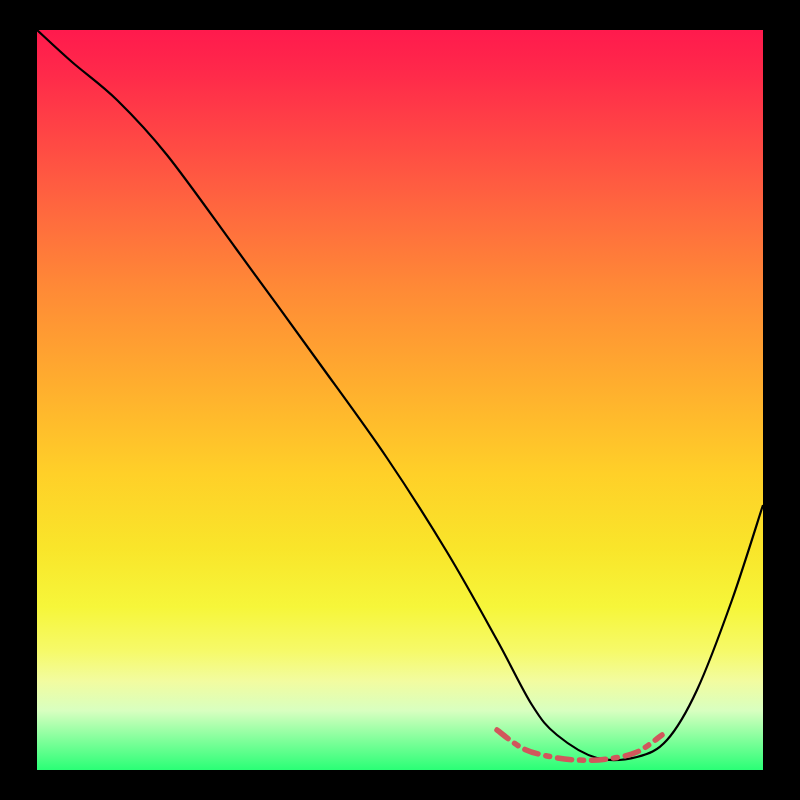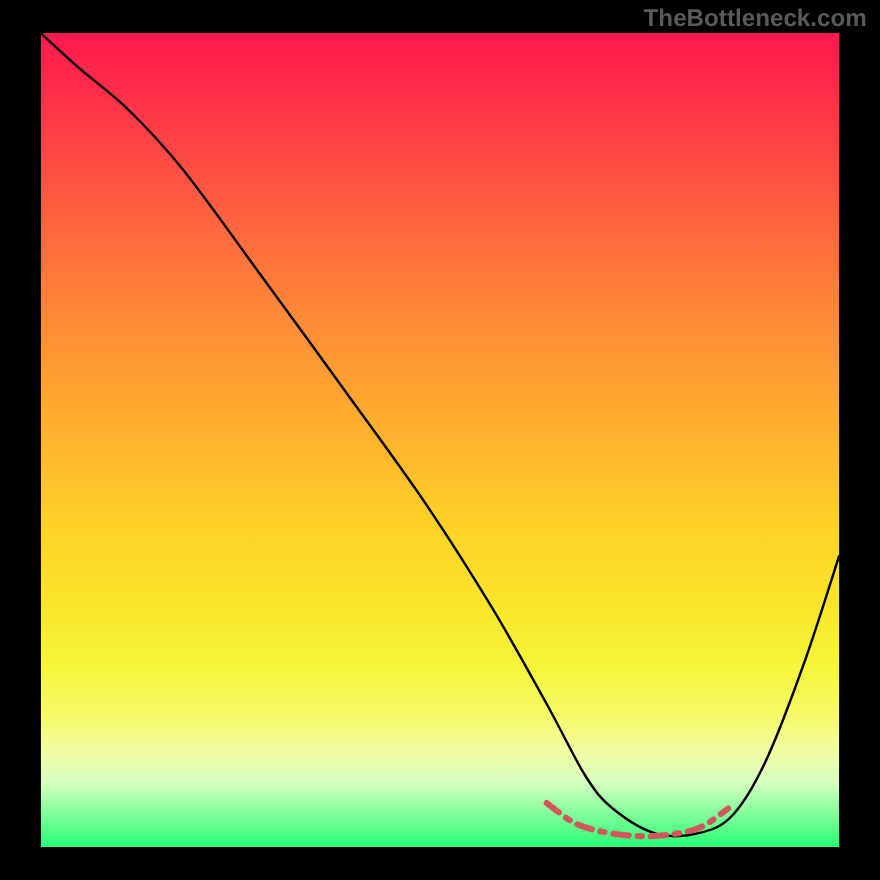--- a/index.html
+++ b/index.html
@@ -64,21 +64,20 @@
     stroke: #d1575c;
     stroke-width: 5.5;
     stroke-dasharray: 14 8 4 8;
     stroke-linecap: round;
   }
 </style>
 </head>
 <body>
 <div class="container">
 
-<div class="watermark">TheBottleneck.com</div>
 
 <div class="plot-area">
   <div class="gradient"></div>
   <svg class="curve" viewBox="0 0 726 740" preserveAspectRatio="none">
     <path id="main-path" class="main-line" d="M 0 0 C 5.833333333333333 5.333333333333333, 21.666666666666664 20.333333333333336, 35 32 C 48.333333333333336 43.666666666666664, 64.16666666666667 54.5, 80 70 C 95.83333333333333 85.5, 110 100, 130 125 C 150 150, 175 185.83333333333334, 200 220 C 225 254.16666666666666, 255 295.3333333333333, 280 330 C 305 364.6666666666667, 328.3333333333333 396, 350 428 C 371.6666666666667 460, 391.6666666666667 491.6666666666667, 410 522 C 428.3333333333333 552.3333333333334, 445.8333333333333 584.5, 460 610 C 474.1666666666667 635.5, 485 659.1666666666666, 495 675 C 505 690.8333333333334, 509.1666666666667 696.1666666666666, 520 705 C 530.8333333333334 713.8333333333334, 546.6666666666666 724.3333333333334, 560 728 C 573.3333333333334 731.6666666666666, 588.3333333333334 730, 600 727 C 611.6666666666666 724, 620 721.1666666666666, 630 710 C 640 698.8333333333334, 649.1666666666666 683.3333333333334, 660 660 C 670.8333333333334 636.6666666666666, 684 600.8333333333334, 695 570 C 706 539.1666666666666, 720.8333333333334 490.8333333333333, 726 475"></path>
     <path id="dash-path" class="dashed-line" d="M 460 700 C 464.1666666666667 703, 476.6666666666667 713.6666666666666, 485 718 C 493.3333333333333 722.3333333333334, 500.8333333333333 724, 510 726 C 519.1666666666666 728, 530 729.5, 540 730 C 550 730.5, 560 730.3333333333334, 570 729 C 580 727.6666666666666, 590.8333333333334 726, 600 722 C 609.1666666666666 718, 620.8333333333334 707.8333333333334, 625 705"></path>
   </svg>
 </div>
 
 </div>

